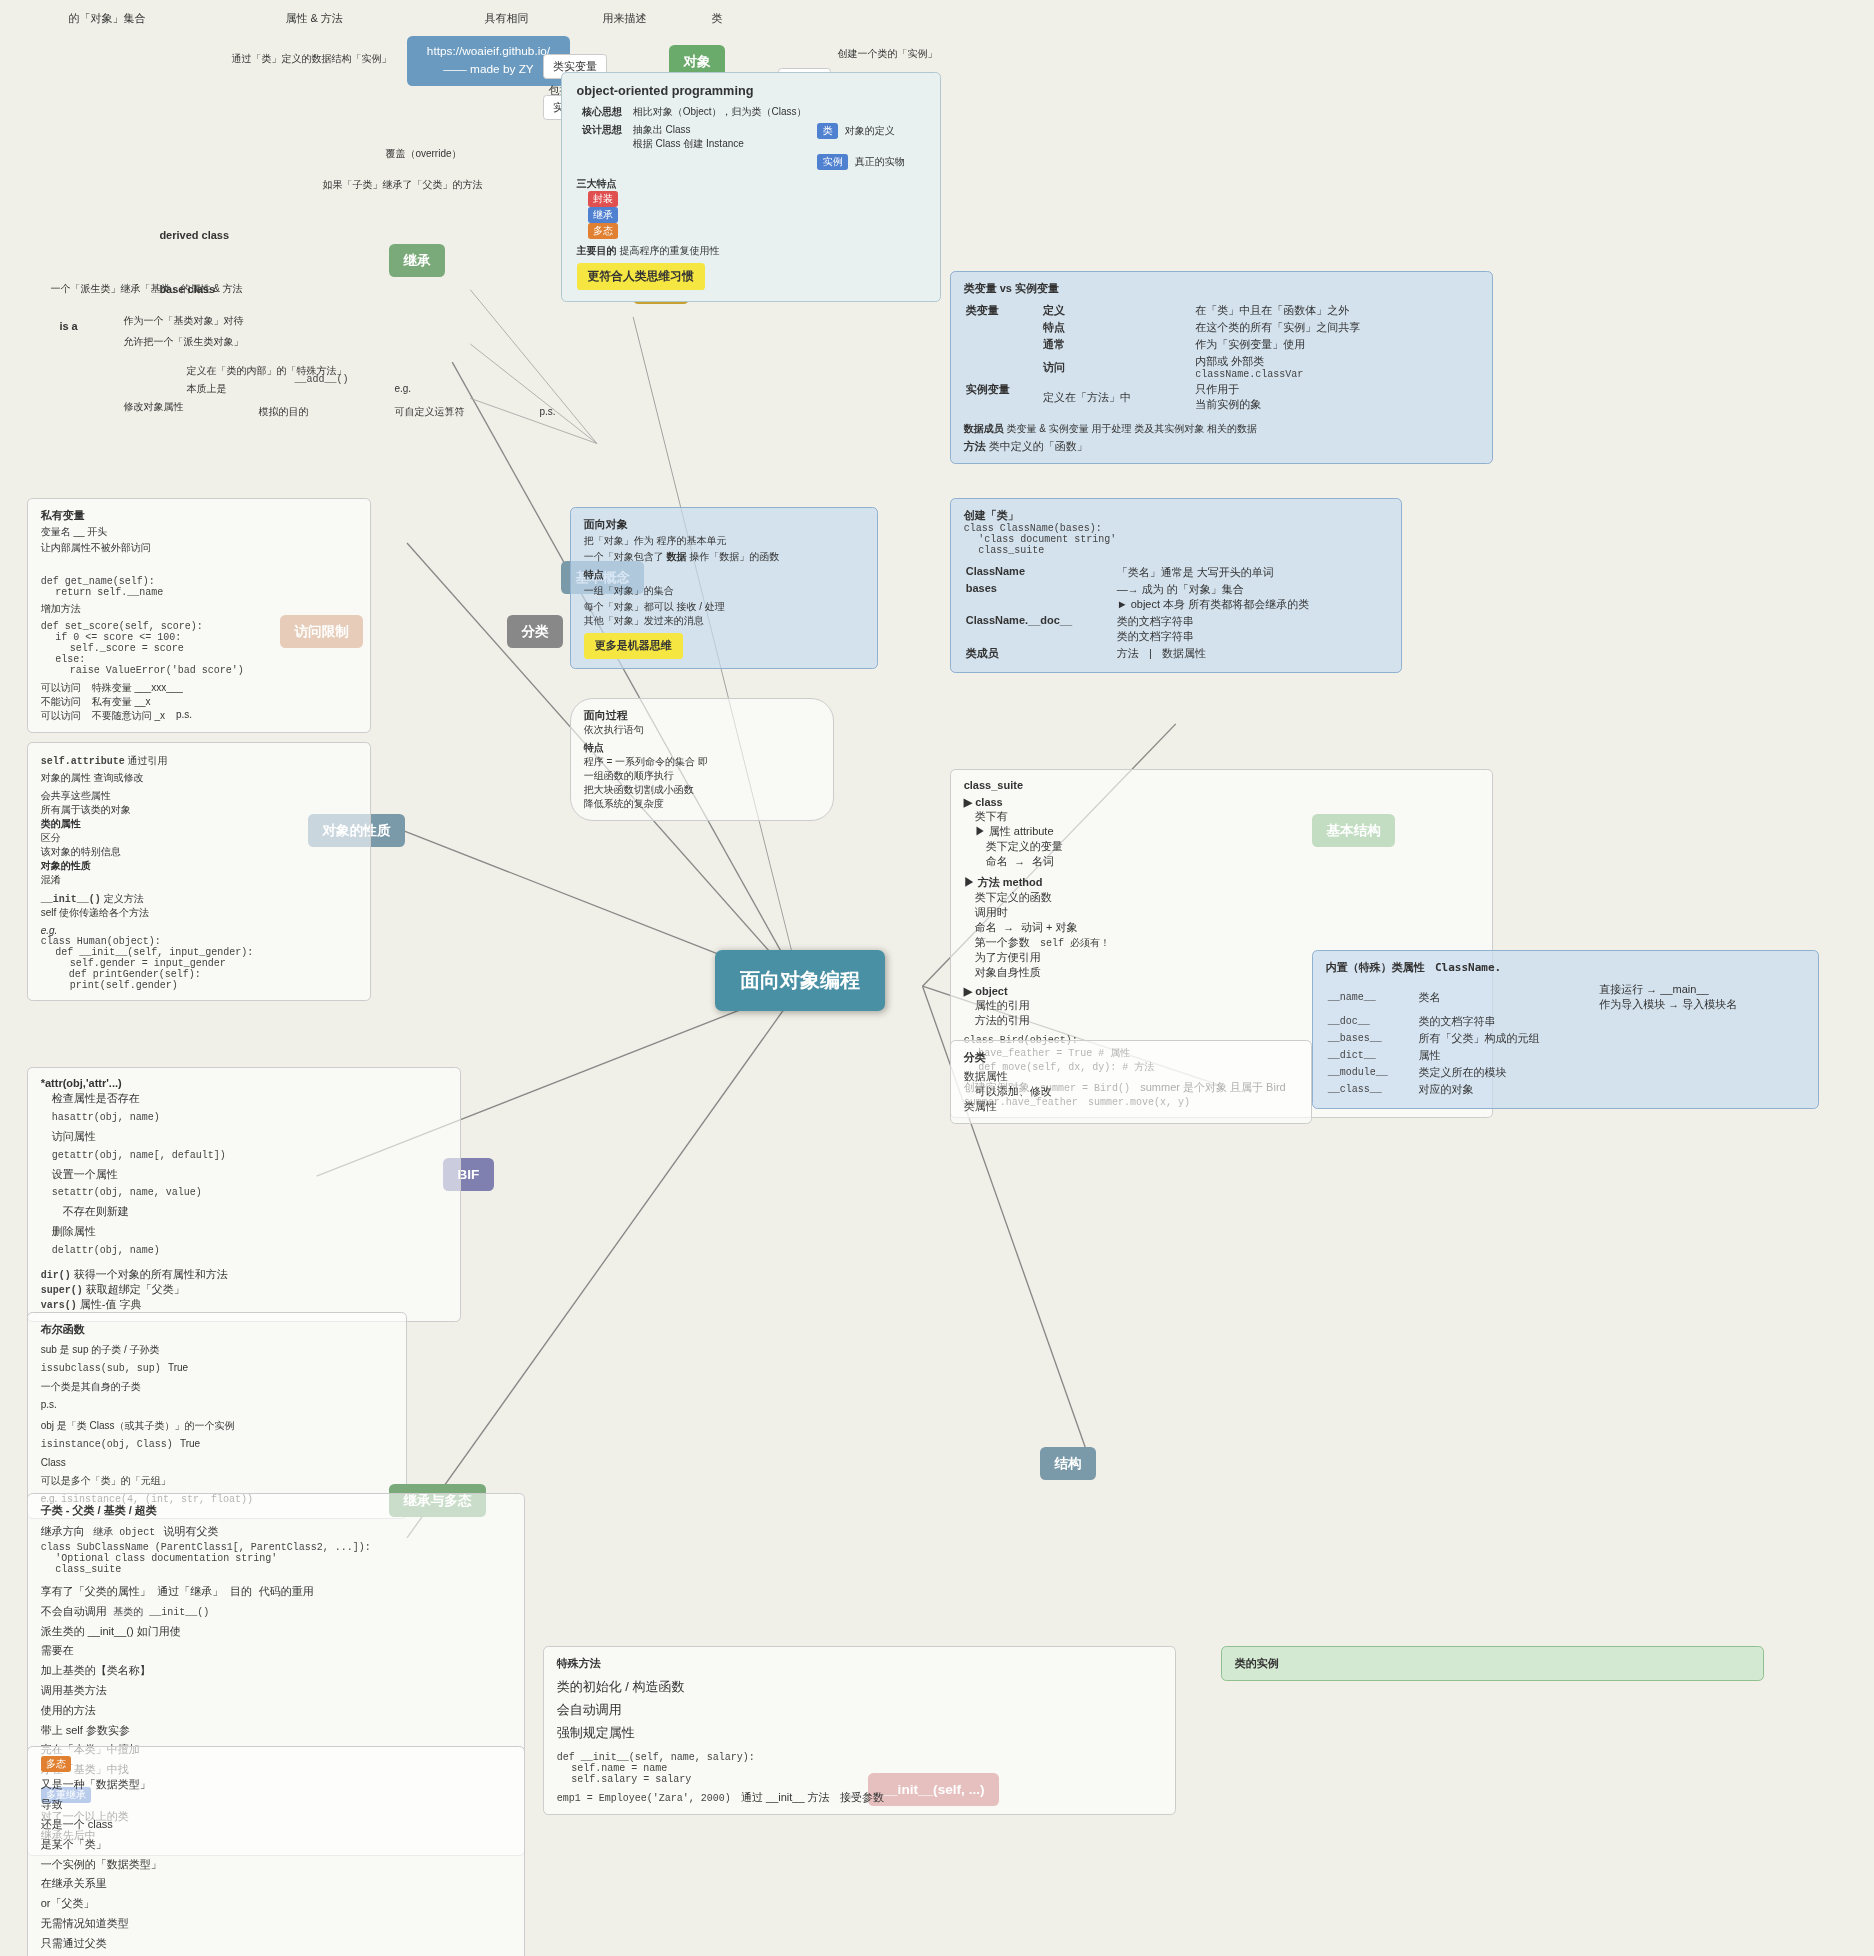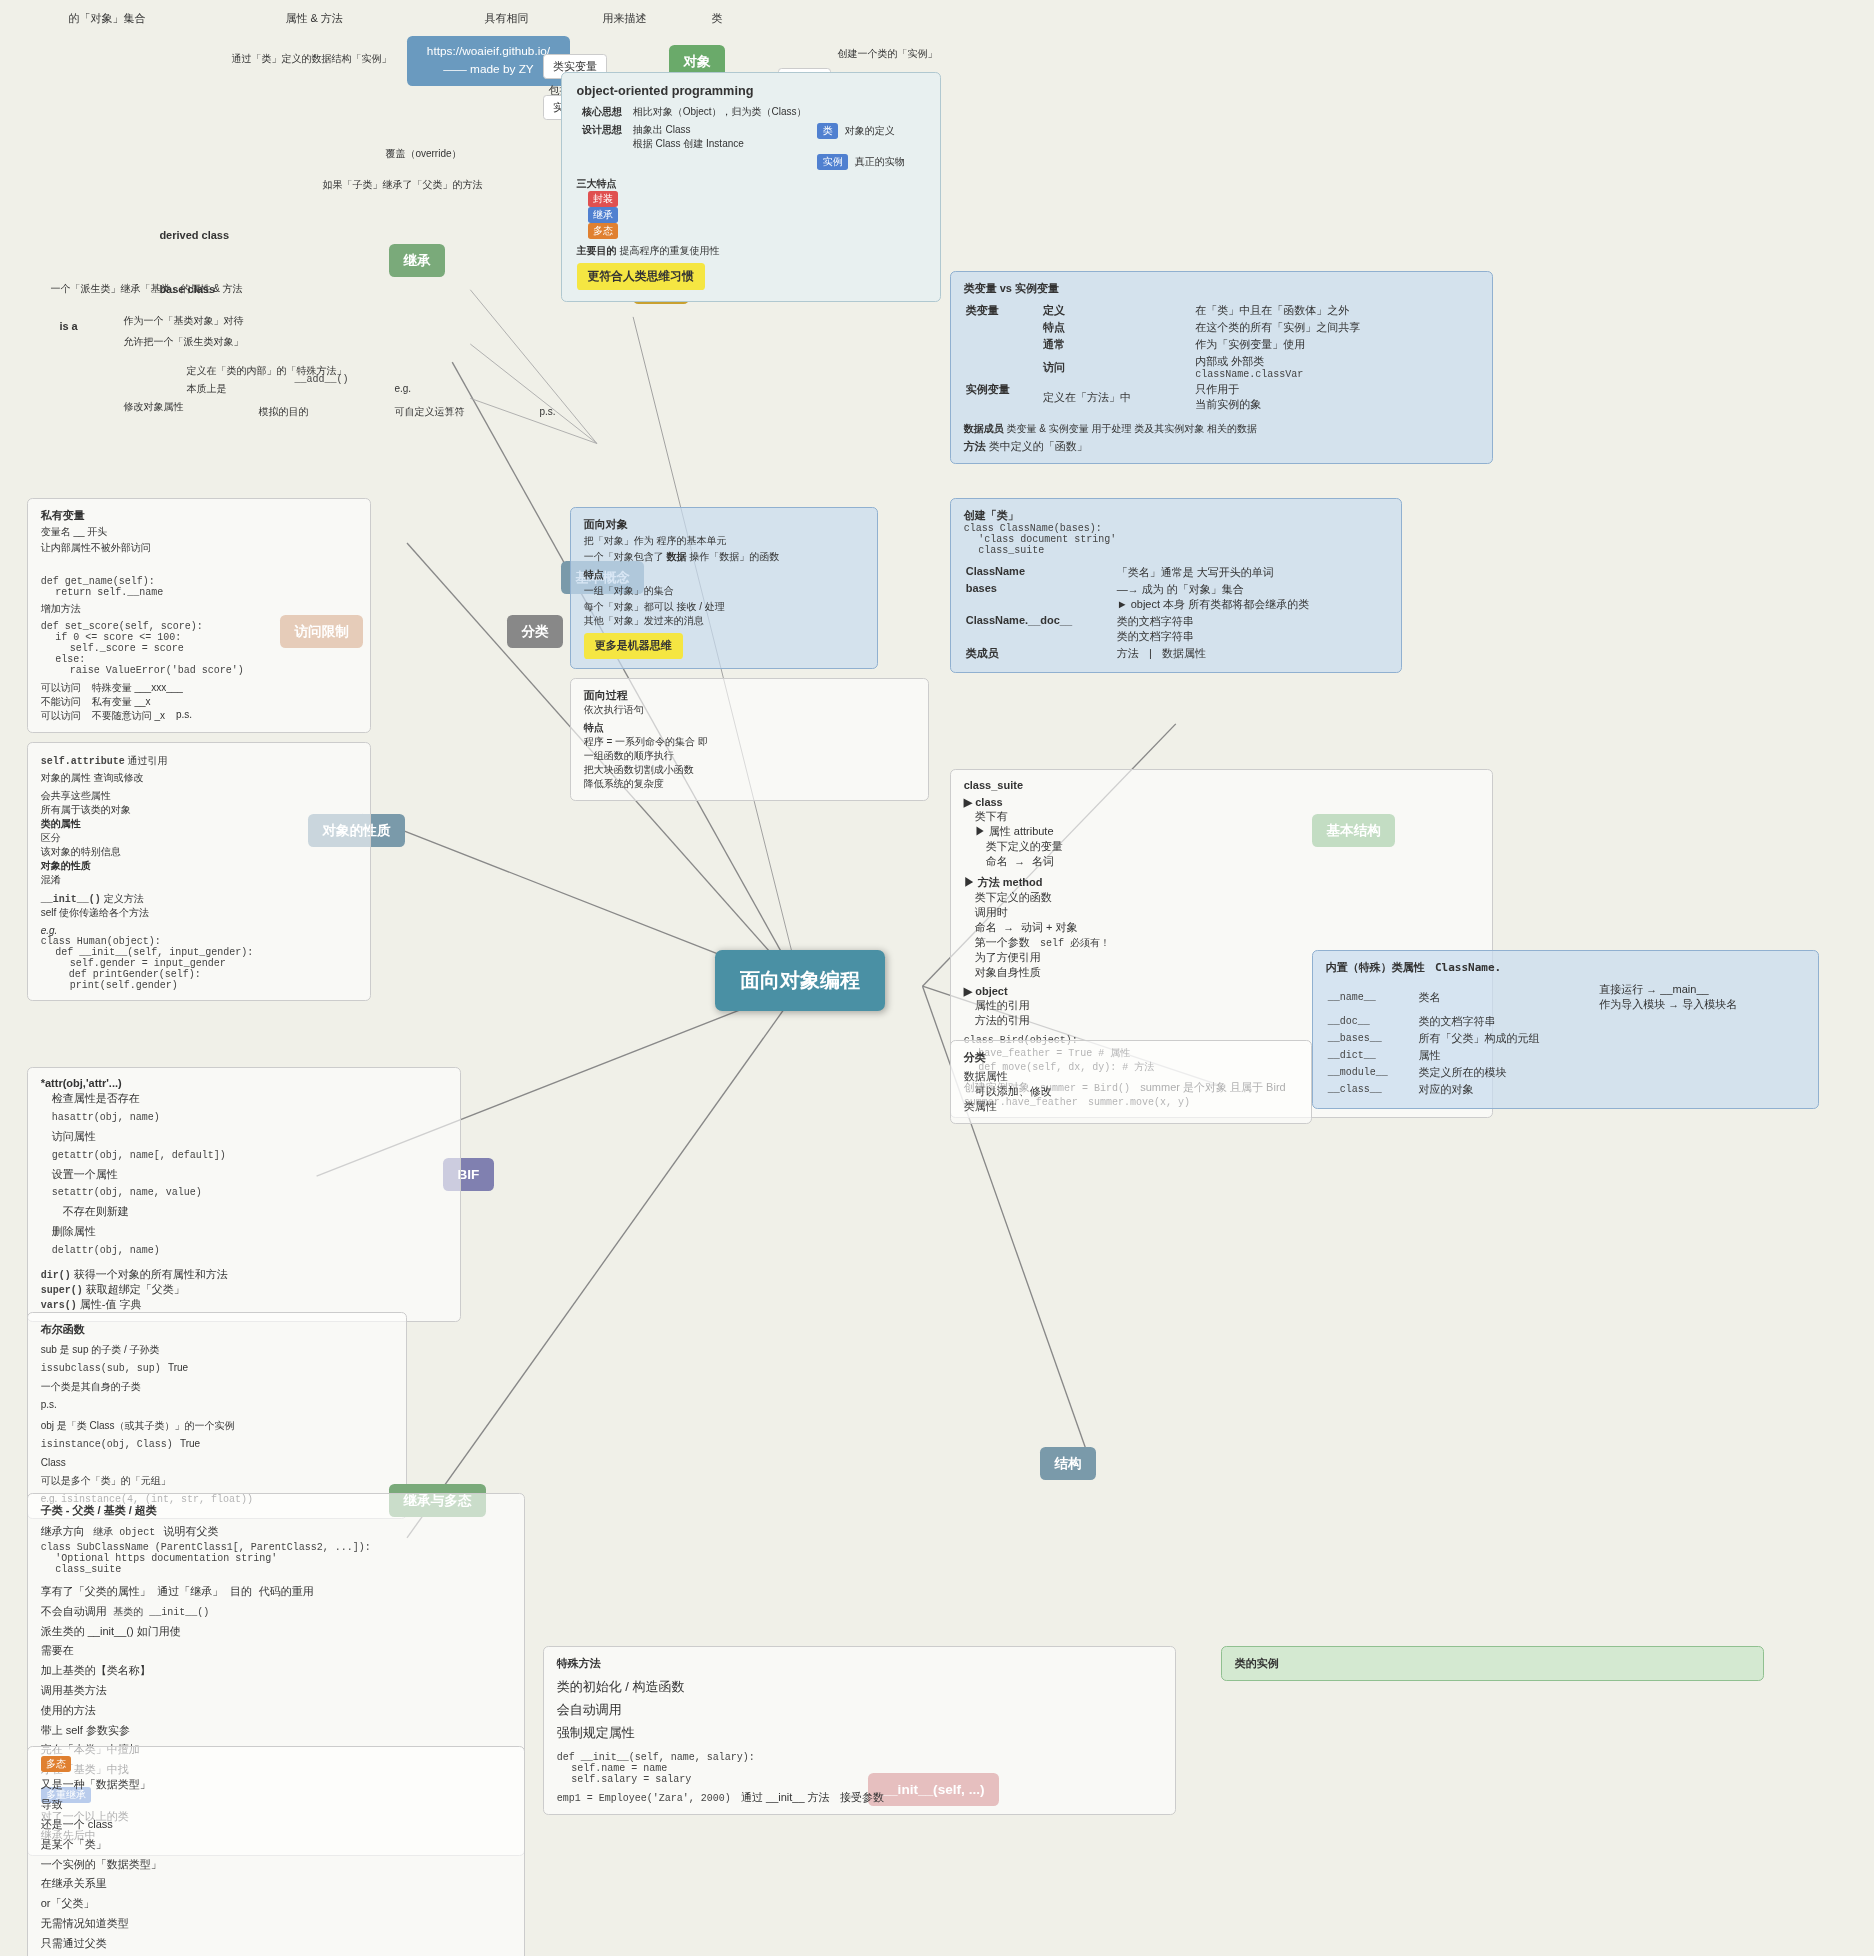--- a/index.html
+++ b/index.html
@@ -274,21 +274,21 @@
     <div class="bold small" style="margin-top:3.6px;">特点</div>
     <div class="small lh">一组「对象」的集合</div>
     <div class="small">
       <span>每个「对象」都可以</span>
       <span>接收 / 处理</span>
     </div>
     <div class="small">其他「对象」发过来的消息</div>
     <div class="node-highlight-yellow" style="margin-top:5.4px;display:inline-block;font-size:11px;">更多是机器思维</div>
   </div>
 
-  <div class="panel" style="left:570px;top:678px;width:359px;">
+  <div class="panel" style="left:570px;top:698px;width:264px;border-radius:23px;">
     <div class="bold">面向过程</div>
     <div class="small">依次执行语句</div>
     <div class="bold small" style="margin-top:3.6px;">特点</div>
     <div class="small">
       <span>程序 = 一系列命令的集合</span>
       <span>即</span>
     </div>
     <div class="small">一组函数的顺序执行</div>
     <div class="small">把大块函数切割成小函数</div>
     <div class="small">降低系统的复杂度</div>
@@ -600,21 +600,21 @@
   <div class="panel" style="left:27px;top:1493px;width:498px;">
     <div class="bold">子类 - 父类 / 基类 / 超类</div>
     <div style="font-size:11px;margin-top:3.6px;" class="lh">
       <div>
         <span>继承方向</span>
         <span style="margin:0 5.4px;" class="code-text">继承 object</span>
         <span>说明有父类</span>
       </div>
     </div>
     <div class="code-text">class SubClassName (ParentClass1[, ParentClass2, ...]):</div>
-    <div class="code-text" style="margin-left:14.5px;">'Optional https documentation string'</div>
+    <div class="code-text" style="margin-left:14.5px;">'Optional class documentation string'</div>
     <div class="code-text" style="margin-left:14.5px;">class_suite</div>
     <div style="margin-top:7.2px;font-size:11px;" class="lh">
       <div>
         <span>享有了「父类的属性」</span>
         <span style="margin:0 3.6px;">通过「继承」</span>
         <span>目的</span>
         <span style="margin:0 3.6px;">代码的重用</span>
       </div>
       <div>
         <span>不会自动调用</span>

